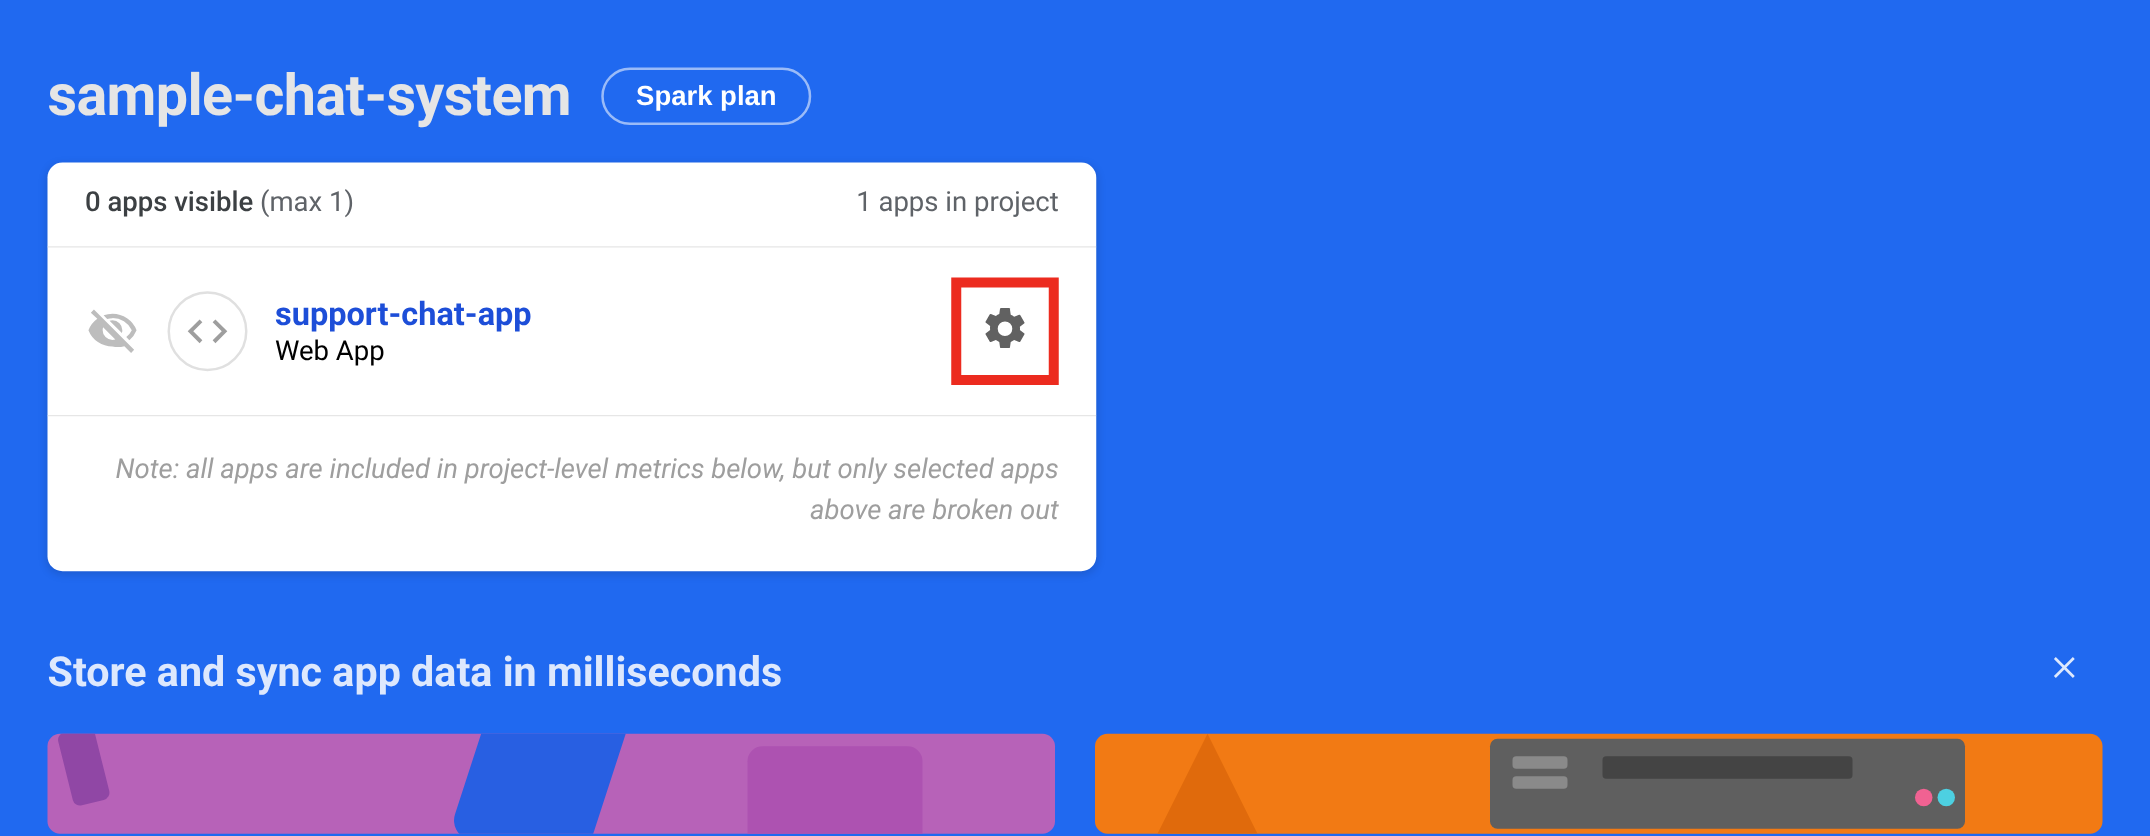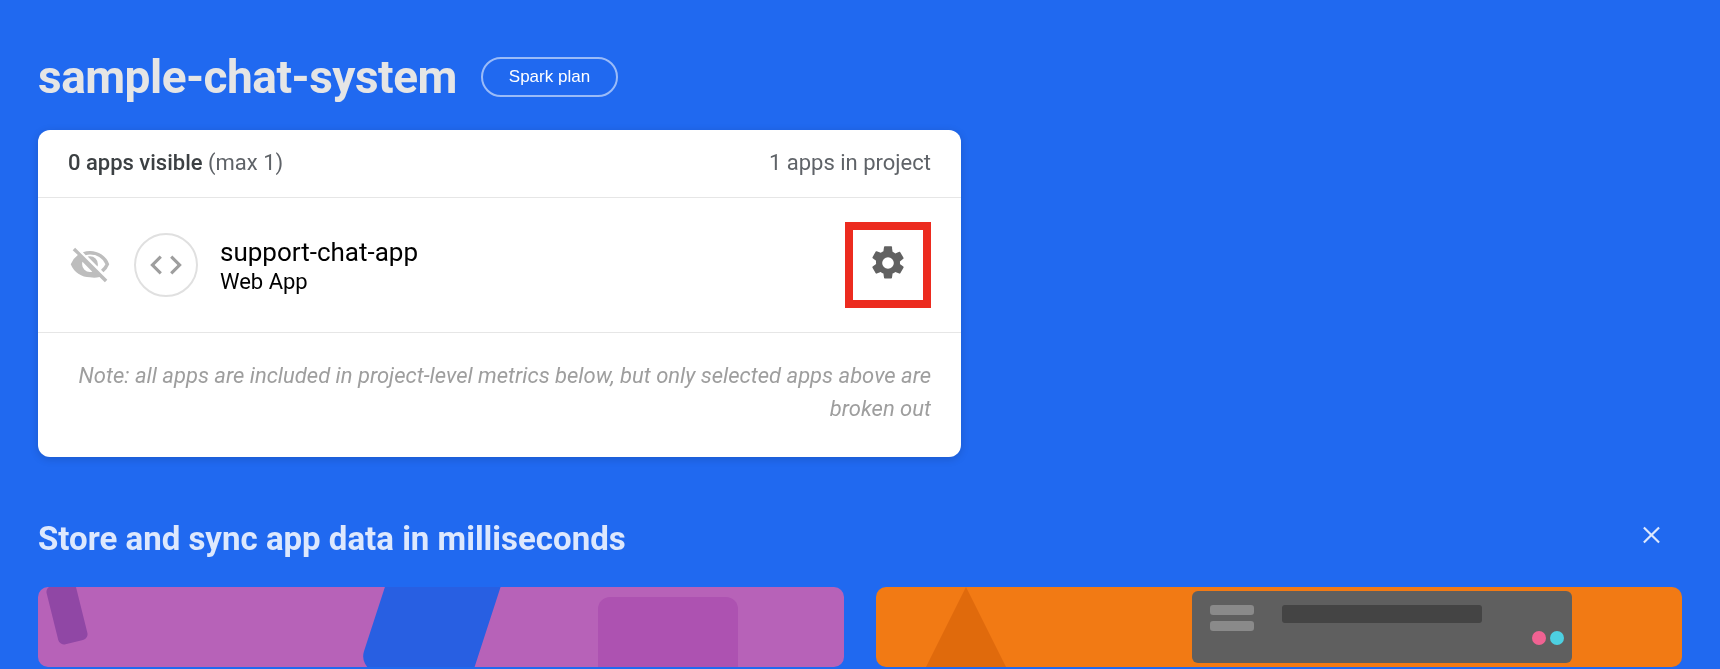--- a/index.html
+++ b/index.html
@@ -22,28 +22,28 @@
   .project-title {
     font-size: 46px;
     font-weight: 700;
     letter-spacing: -0.5px;
     color: #e5e5e5;
   }
   .plan-chip {
     border: 2px solid rgba(255,255,255,0.55);
     border-radius: 999px;
     padding: 8px 26px;
-    font-size: 17px;
-    font-weight: 400;
+    font-size: 22px;
+    font-weight: 700;
     color: #ffffff;
     background: transparent;
     cursor: pointer;
   }
   .card {
-    width: 923px;
+    width: 839px;
     background: #ffffff;
     border-radius: 12px;
     box-shadow: 0 2px 8px rgba(0,0,0,0.15);
     color: #202124;
     overflow: hidden;
   }
   .card-header {
     display: flex;
     justify-content: space-between;
     align-items: center;
@@ -71,22 +71,22 @@
   .code-icon-circle {
     width: 64px; height: 64px;
     border: 2px solid #e0e0e0;
     border-radius: 50%;
     display:flex;align-items:center;justify-content:center;
     color:#9e9e9e;
   }
   .app-texts { flex: 1; }
   .app-name {
     font-size: 26px;
-    font-weight: 400;
-    color: #000000;
+    font-weight: 700;
+    color: #1d4ed8;
   }
   .app-type {
     font-size: 22px;
     color: #000000;
     margin-top: 2px;
   }
   .gear-box {
     width: 86px; height: 86px;
     border: 8px solid #ec2b1f;
     display:flex;align-items:center;justify-content:center;

